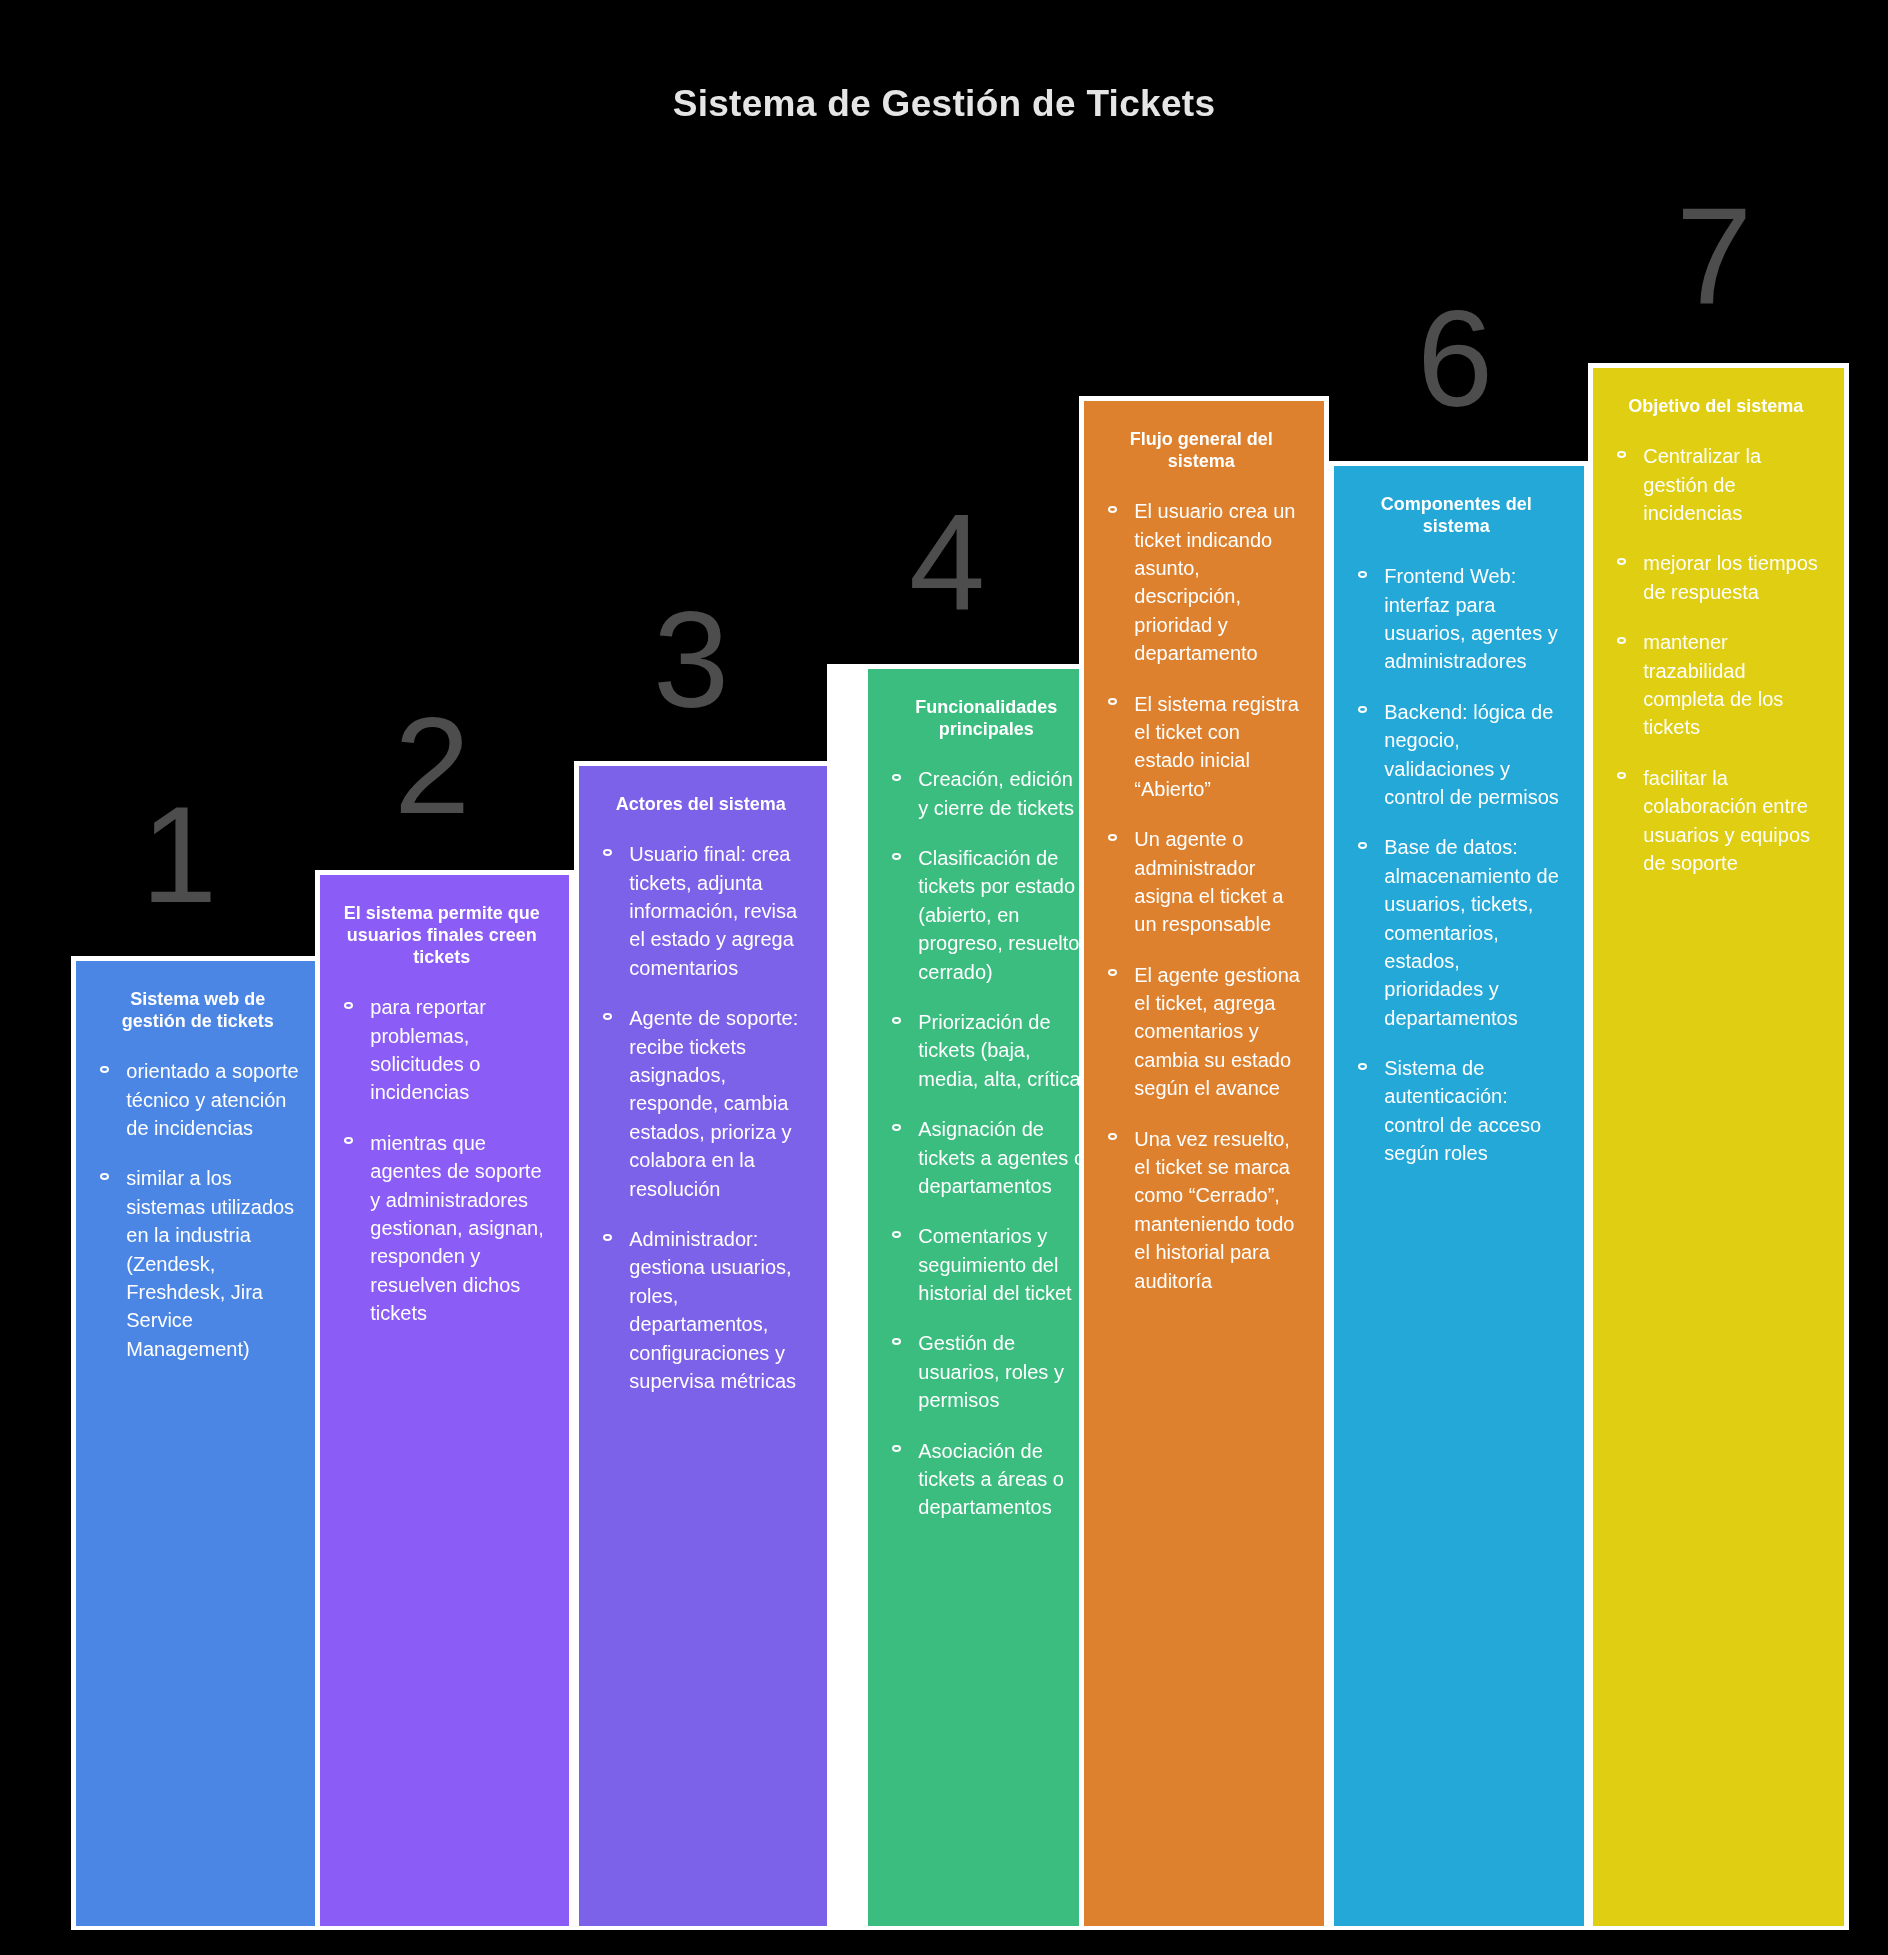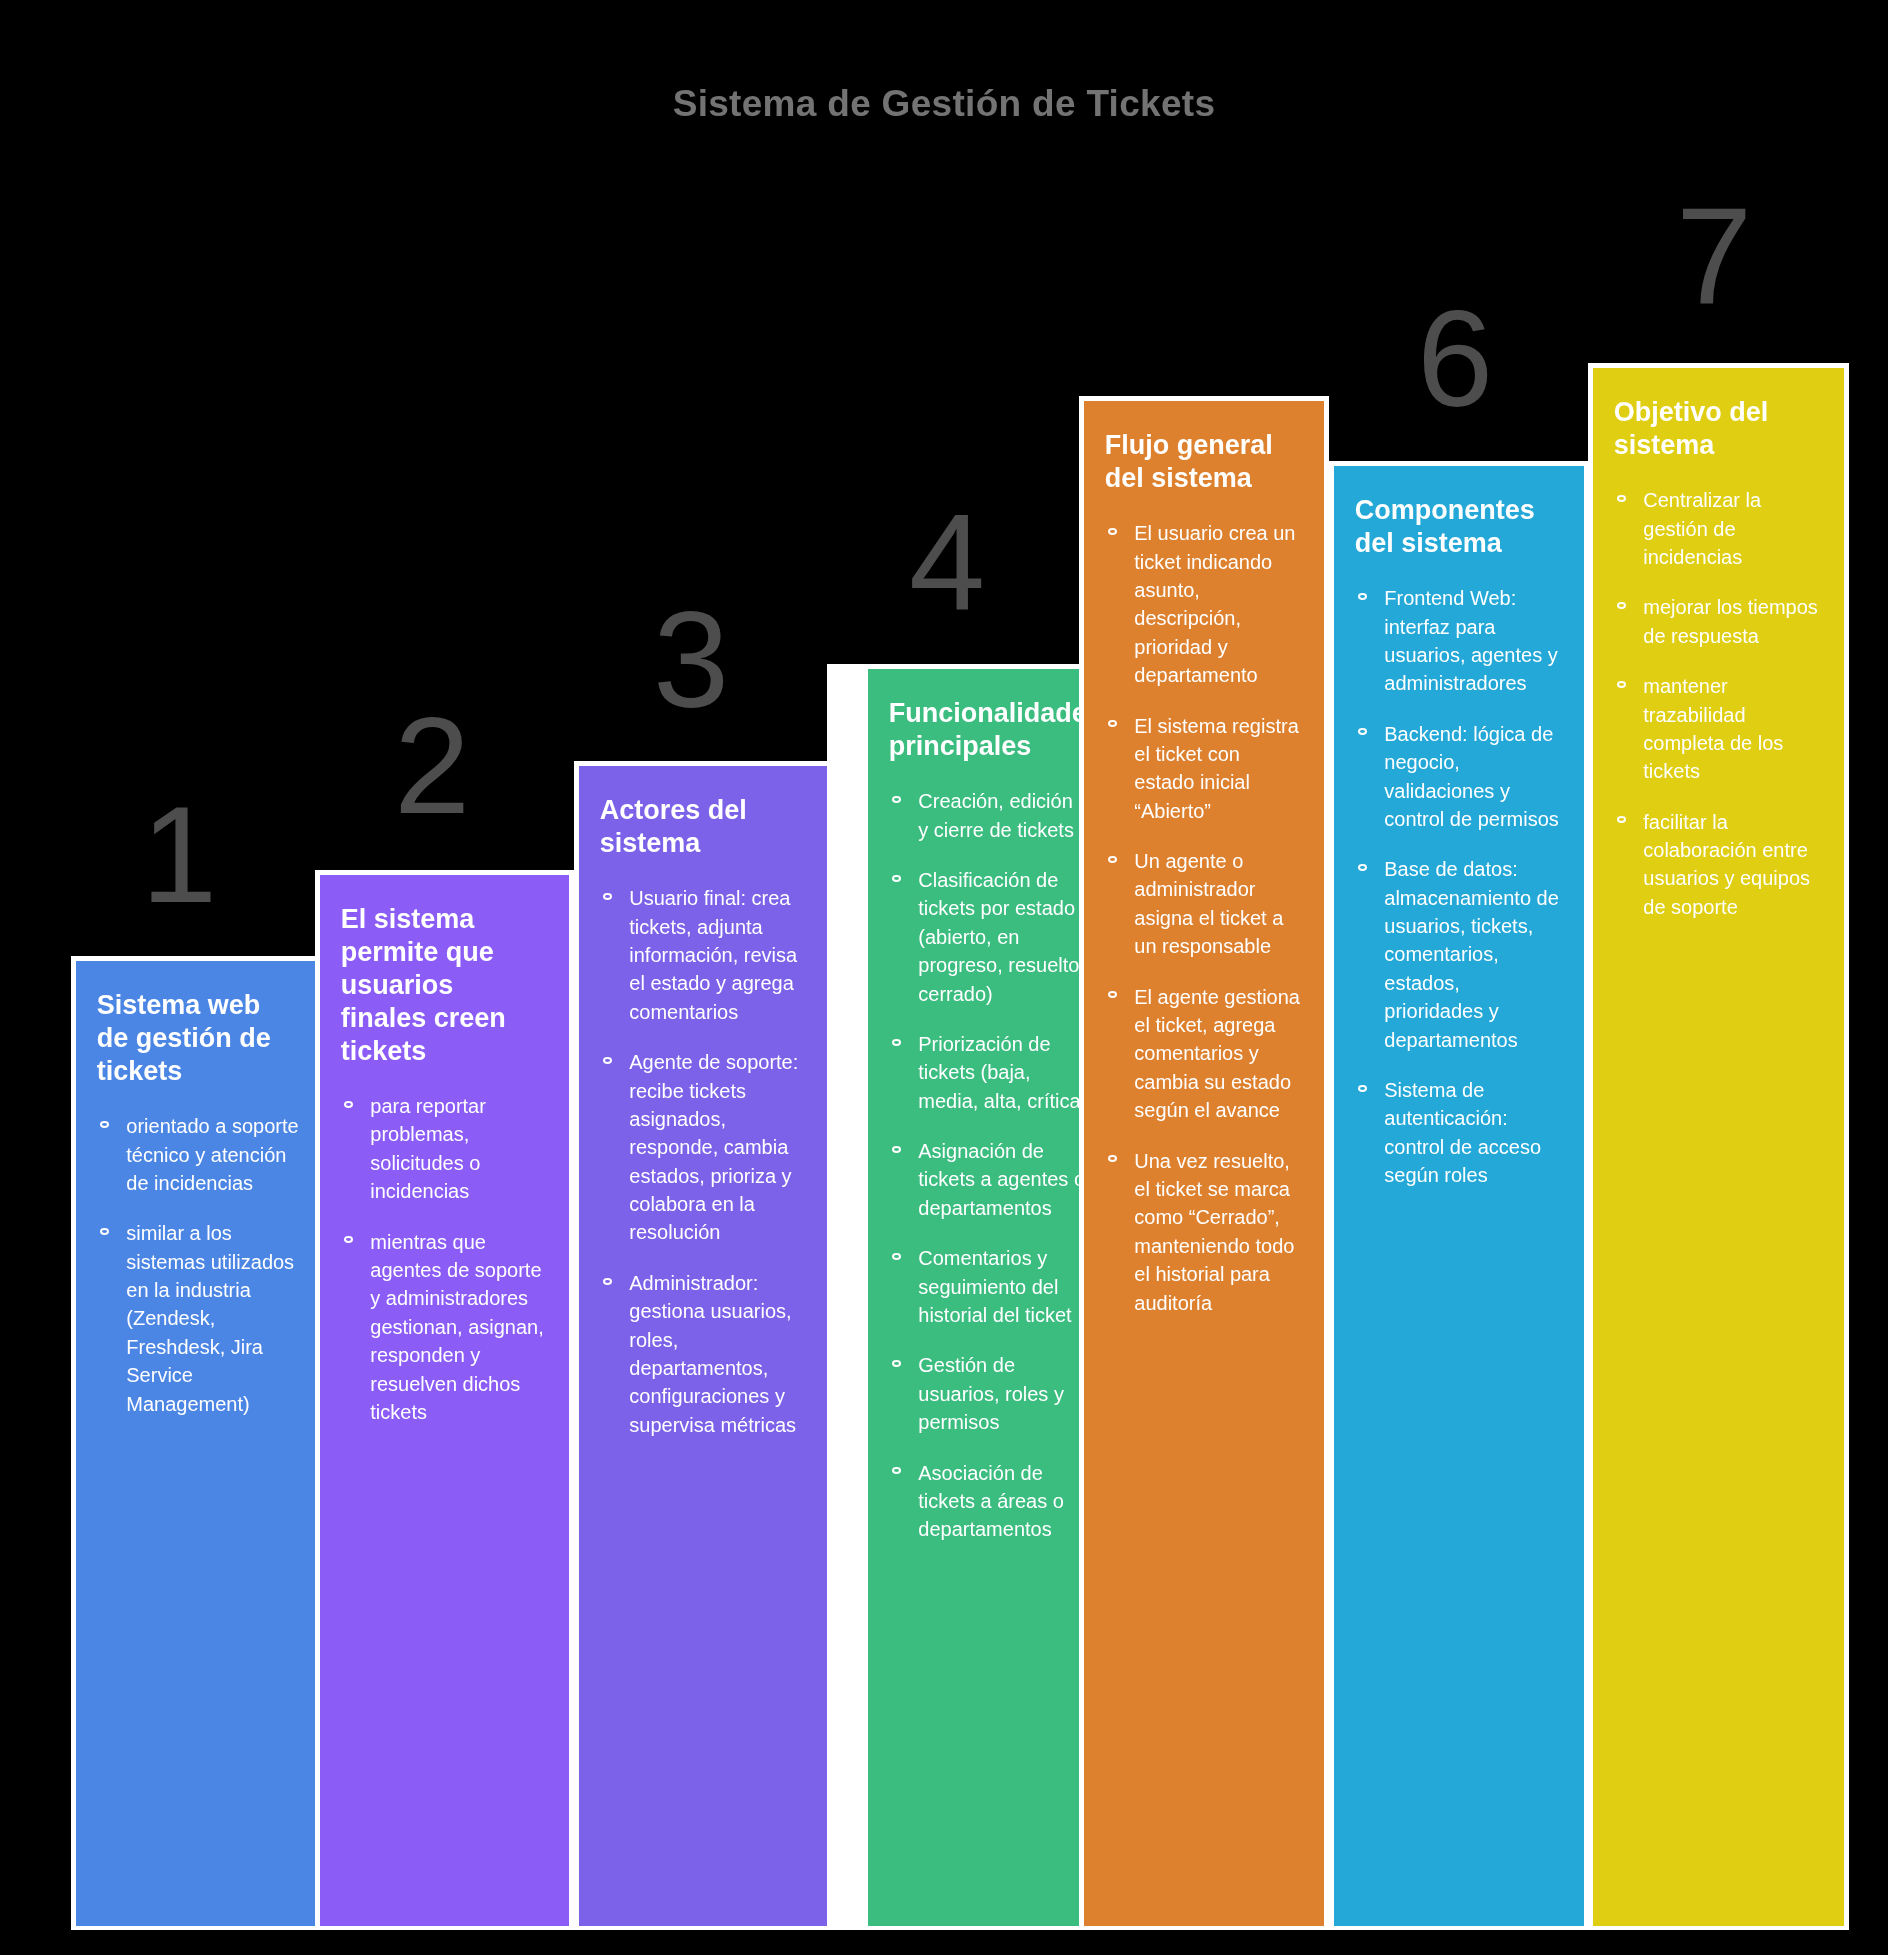--- a/index.html
+++ b/index.html
@@ -17,21 +17,21 @@
     background: #000000;
   }
 
   
   .title {
     position: absolute;
     top: 83px;
     left: 0;
     width: 1888px;
     text-align: center;
-    color: #737373;
+    color: #e5e5e5;
     font-size: 37px;
     font-weight: bold;
     letter-spacing: 0.3px;
     white-space: nowrap;
   }
 
   
   .step {
     position: absolute;
     background: #ffffff;      
@@ -40,22 +40,23 @@
   }
   .step-inner {
     width: 100%;
     height: 100%;
     padding: 28px 22px 16.4px 16.4px;
     overflow: hidden;
   }
   .step-title {
     color: #ffffff;
     font-weight: bold;
-    font-size: 27px;
+    font-size: 18px;
     line-height: 1.22;
+    text-align: center;
     margin-bottom: 24px;
     padding: 0 4.4px;
   }
   .bullets {
     list-style: none;
   }
   .bullets li {
     position: relative;
     color: #ffffff;
     font-size: 20px;

